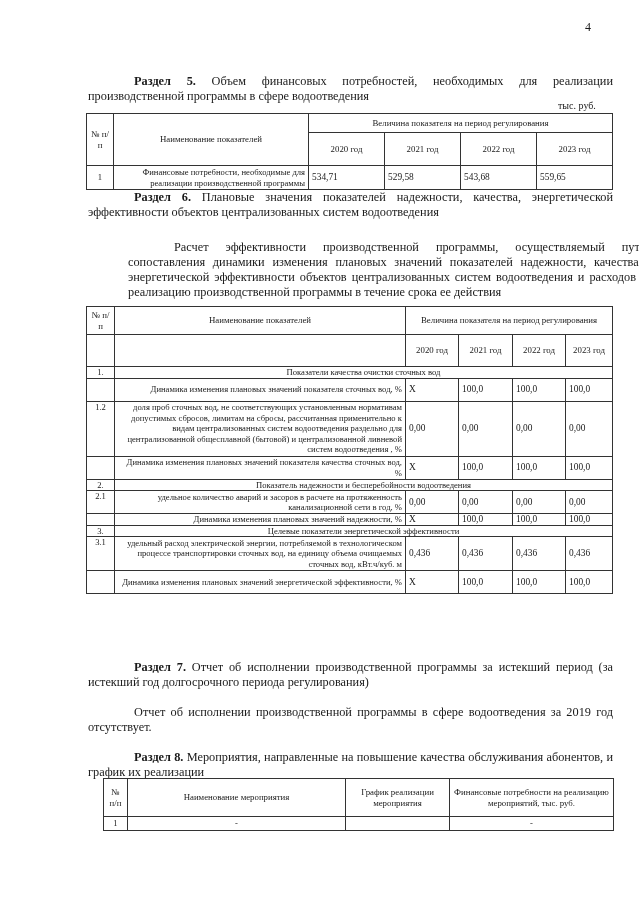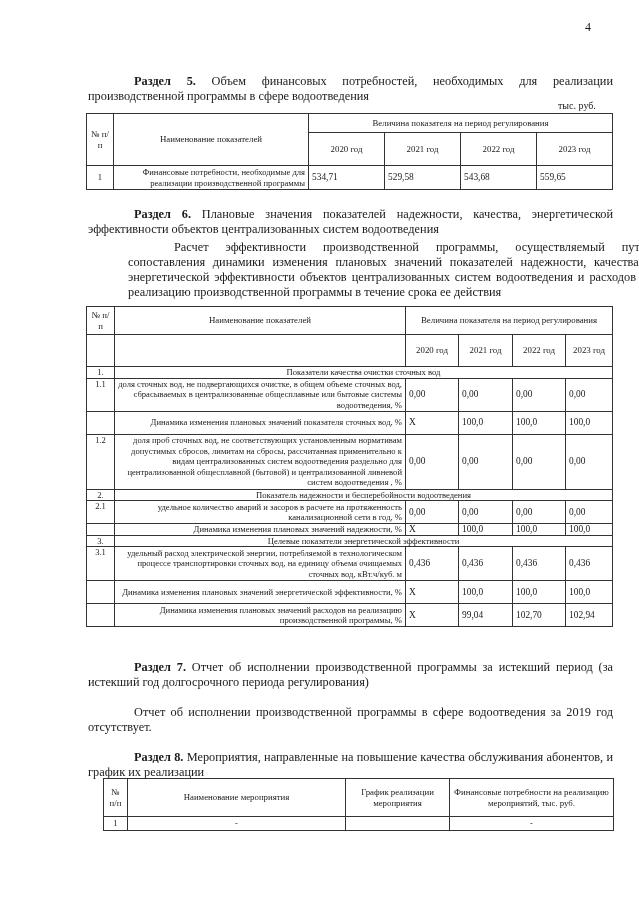--- a/index.html
+++ b/index.html
@@ -56,21 +56,21 @@
     <td class="c">1</td>
     <td class="l">Финансовые потребности, необходимые для реализации производственной программы</td>
     <td class="v">534,71</td>
     <td class="v">529,58</td>
     <td class="v">543,68</td>
     <td class="v">559,65</td>
   </tr>
 </tbody>
   </table>
 
-<div class="abs para" style="left:88px; top:207px; width:525px;">
+<div class="abs para" style="left:88px; top:190px; width:525px;">
   <span class="indent"></span><b>Раздел 6.</b>
   <span>Плановые значения показателей надежности, качества, энергетической эффективности объектов централизованных систем водоотведения</span>
 </div>
 <div class="abs para" style="left:88px; top:240px; width:525px;margin-left:40px;">
   <span class="indent"></span><span>Расчет эффективности производственной программы, осуществляемый путем сопоставления динамики изменения плановых значений показателей надежности, качества и энергетической эффективности объектов централизованных систем водоотведения и расходов на реализацию производственной программы в течение срока ее действия</span>
 </div>
 
 <table style="left:86px; top:306px; width:526px;">
   <colgroup>
       <col style="width:28px">
@@ -91,44 +91,44 @@
         <td></td>
     <td class="c hdr">2020 год</td>
     <td class="c hdr">2021 год</td>
     <td class="c hdr">2022 год</td>
     <td class="c hdr">2023 год</td>
   </tr>
   <tr style="height:11px">
     <td class="c">1.</td>
     <td colspan="5" class="c">Показатели качества очистки сточных вод</td>
   </tr>
-  <tr style="height:33px">
-    <td class="c" style="vertical-align:top">1.1</td>
-    <td class="l">доля сточных вод, не подвергающихся очистке, в общем объеме сточных вод, сбрасываемых в централизованные общесплавные или бытовые системы водоотведения, %</td>
-    <td class="v">0,00</td>
-    <td class="v">0,00</td>
-    <td class="v">0,00</td>
-    <td class="v">0,00</td>
-  </tr>
   <tr style="height:23px">
     <td class="c"></td>
     <td class="l">Динамика изменения плановых значений  показателя сточных вод, %</td>
     <td class="v">X</td>
     <td class="v">100,0</td>
     <td class="v">100,0</td>
     <td class="v">100,0</td>
   </tr>
   <tr style="height:55px">
     <td class="c" style="vertical-align:top">1.2</td>
     <td class="l">доля проб сточных вод, не соответствующих установленным нормативам допустимых сбросов, лимитам на сбросы, рассчитанная применительно к видам централизованных систем водоотведения раздельно для централизованной общесплавной (бытовой) и централизованной ливневой систем водоотведения , %</td>
     <td class="v">0,00</td>
     <td class="v">0,00</td>
     <td class="v">0,00</td>
     <td class="v">0,00</td>
   </tr>
+  <tr style="height:23px">
+    <td class="c"></td>
+    <td class="l">Динамика изменения плановых значений  показателя качества сточных вод, %</td>
+    <td class="v">X</td>
+    <td class="v">100,0</td>
+    <td class="v">100,0</td>
+    <td class="v">100,0</td>
+  </tr>
   <tr style="height:11px">
     <td class="c">2.</td>
     <td colspan="5" class="c">Показатель надежности и бесперебойности водоотведения</td>
   </tr>
   <tr style="height:23px">
     <td class="c" style="vertical-align:top">2.1</td>
     <td class="l">удельное количество аварий и засоров в расчете на протяженность канализационной сети в год, %</td>
     <td class="v">0,00</td>
     <td class="v">0,00</td>
     <td class="v">0,00</td>
@@ -154,28 +154,20 @@
     <td class="v">0,436</td>
     <td class="v">0,436</td>
   </tr>
   <tr style="height:23px">
     <td class="c"></td>
     <td class="l">Динамика изменения плановых значений   энергетической эффективности, %</td>
     <td class="v">X</td>
     <td class="v">100,0</td>
     <td class="v">100,0</td>
     <td class="v">100,0</td>
-  </tr>
-  <tr style="height:23px">
-    <td class="c"></td>
-    <td class="l">Динамика изменения плановых значений   расходов на реализацию производственной программы, %</td>
-    <td class="v">X</td>
-    <td class="v">99,04</td>
-    <td class="v">102,70</td>
-    <td class="v">102,94</td>
   </tr>
 </tbody>
   </table>
 
 <div class="abs para" style="left:88px; top:660px; width:525px;">
   <span class="indent"></span><b>Раздел 7.</b>
   <span>Отчет об исполнении производственной программы за истекший период (за истекший год долгосрочного периода регулирования)</span>
 </div>
 <div class="abs para" style="left:88px; top:705px; width:525px;">
   <span class="indent"></span><span>Отчет об исполнении производственной программы в сфере водоотведения за 2019 год отсутствует.</span>

